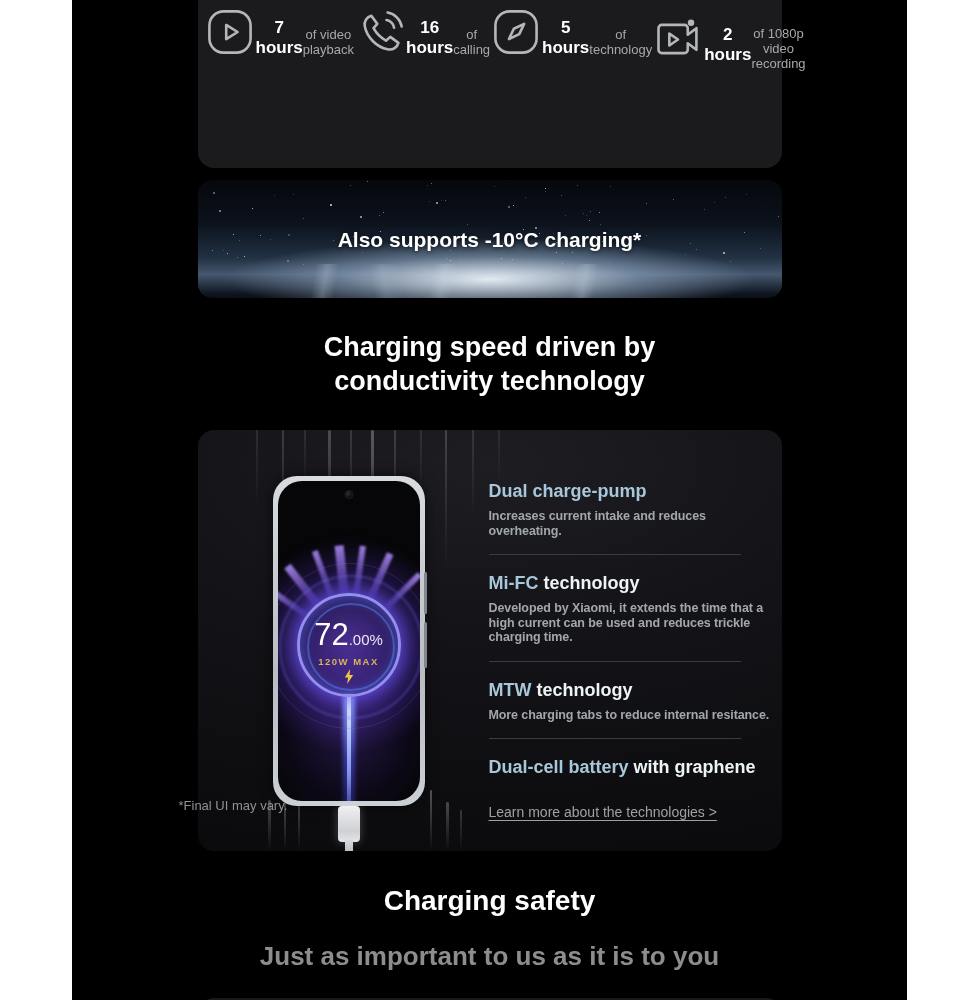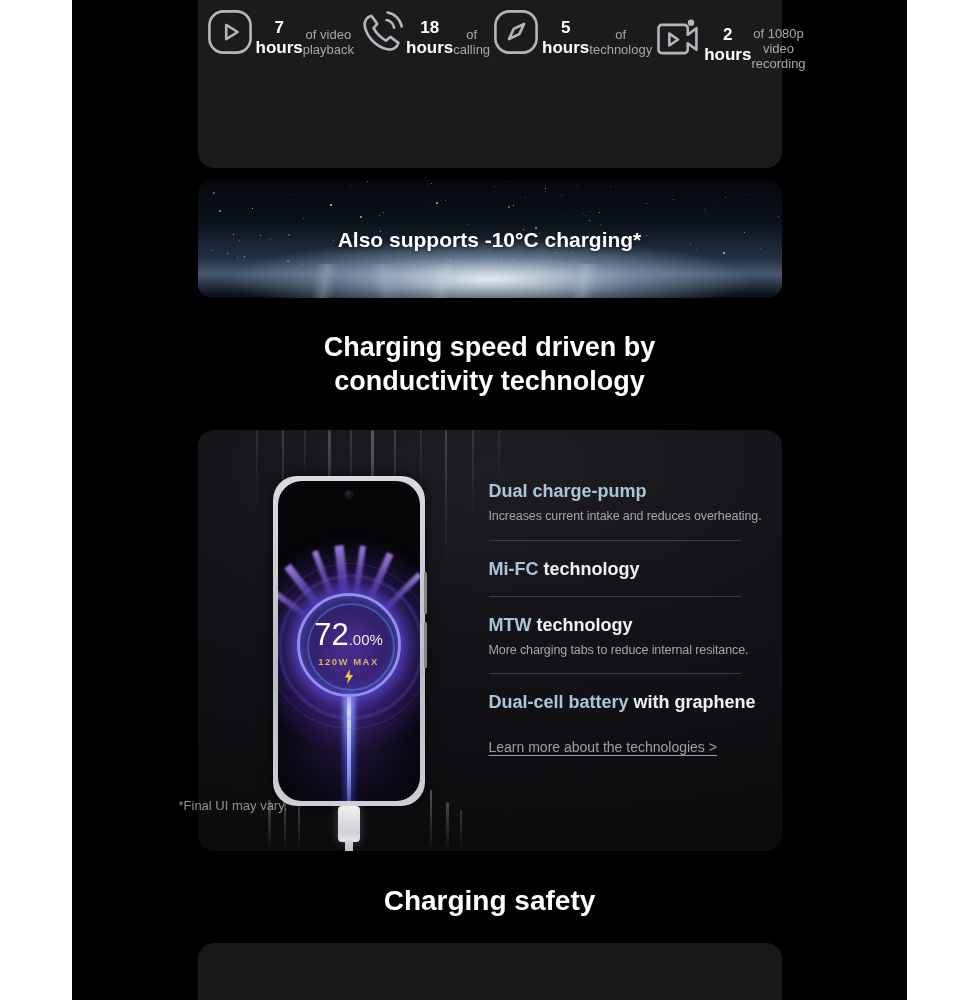--- a/index.html
+++ b/index.html
@@ -134,21 +134,21 @@
   }
   .plug-neck{
     position:absolute;left:147px;top:410px;width:8px;height:14px;
     background:linear-gradient(180deg,#d8d9dc,#b9babe);z-index:4;
   }
 
   .features{position:absolute;left:291px;top:50px;width:290px;z-index:5;}
   .feature-title{font-size:18px;font-weight:bold;line-height:22px;}
   .feature-title .accent{color:#a9c7da;}
   .feature-title .rest{color:#edf3f6;}
-  .feature-body{margin-top:7px;font-size:12.5px;line-height:14.5px;color:#a2a7ab;letter-spacing:-0.1px;}
+  .feature-body{margin-top:7px;font-size:12.5px;line-height:14.5px;color:#a2a7ab;letter-spacing:-0.1px;font-weight:bold;}
   .feature-divider{margin:16px 0 17px 0;height:1px;background:#3c3c40;width:252px;}
   .learn-link{
     display:inline-block;margin-top:26px;
     font-size:14px;color:#a0a0a4;text-decoration:underline;
     text-underline-offset:3px;cursor:pointer;
   }
   .final-ui{
     position:absolute;left:-19px;top:812px;
     font-size:13px;color:#8f9193;z-index:6;
   }
@@ -184,21 +184,21 @@
         <div class="vdiv"></div>
 
         <div class="stat">
           <span>
             <svg width="52" height="52" viewBox="0 0 48 48" fill="none" stroke="#b4b7ba" stroke-width="2.4" stroke-linejoin="round" stroke-linecap="round">
               <path d="M16 9c-4 1-7 5-6 10 2 10 11 19 21 21 5 1 9-2 10-6 l-7.5-5.5 -4 3.5 c-4.5-2.5-9-7-11.5-11.5 l3.5-4z"></path>
               <path d="M30 13a9 9 0 0 1 7 7"></path>
               <path d="M31 6a16 16 0 0 1 13 13"></path>
             </svg>
           </span>
-          <div class="stat-hours">18 hours</div>
+          <div class="stat-hours">16 hours</div>
           <div class="stat-desc">of calling</div>
         </div>
 
         <div class="vdiv"></div>
 
         <div class="stat">
           <span>
             <svg width="52" height="52" viewBox="0 0 48 48" fill="none" stroke="#b4b7ba" stroke-width="2.4" stroke-linejoin="round" stroke-linecap="round">
               <rect x="5" y="5" width="38" height="38" rx="13"></rect>
               <path d="M17.5 30.5 l4.5 -9.5 9.5 -4.5 -4.5 9.5 z"></path>
@@ -385,37 +385,39 @@
       <div class="features">
 
         <div>
           <div class="feature-title"><span class="accent">Dual charge-pump</span><span class="rest"></span></div>
           <div class="feature-body">Increases current intake and reduces overheating.</div>
           <div class="feature-divider"></div>
         </div>
 
         <div>
           <div class="feature-title"><span class="accent">Mi-FC</span><span class="rest"> technology</span></div>
+          <div class="feature-body">Developed by Xiaomi, it extends the time that a high current can be used and reduces trickle charging time.</div>
           <div class="feature-divider"></div>
         </div>
 
         <div>
           <div class="feature-title"><span class="accent">MTW</span><span class="rest"> technology</span></div>
           <div class="feature-body">More charging tabs to reduce internal resitance.</div>
           <div class="feature-divider"></div>
         </div>
 
         <div>
           <div class="feature-title"><span class="accent">Dual-cell battery</span><span class="rest"> with graphene</span></div>
         </div>
 
         <span class="learn-link">Learn more about the technologies &gt;</span>
       </div>
     </section>
 
     <div class="final-ui">*Final UI may vary.</div>
 
     <h2 class="safety-title">Charging safety</h2>
+    <div class="safety-subtitle">Just as important to us as it is to you</div>
 
     <section class="next-card"></section>
 
   </div>
 </div>
 
 </body></html>

